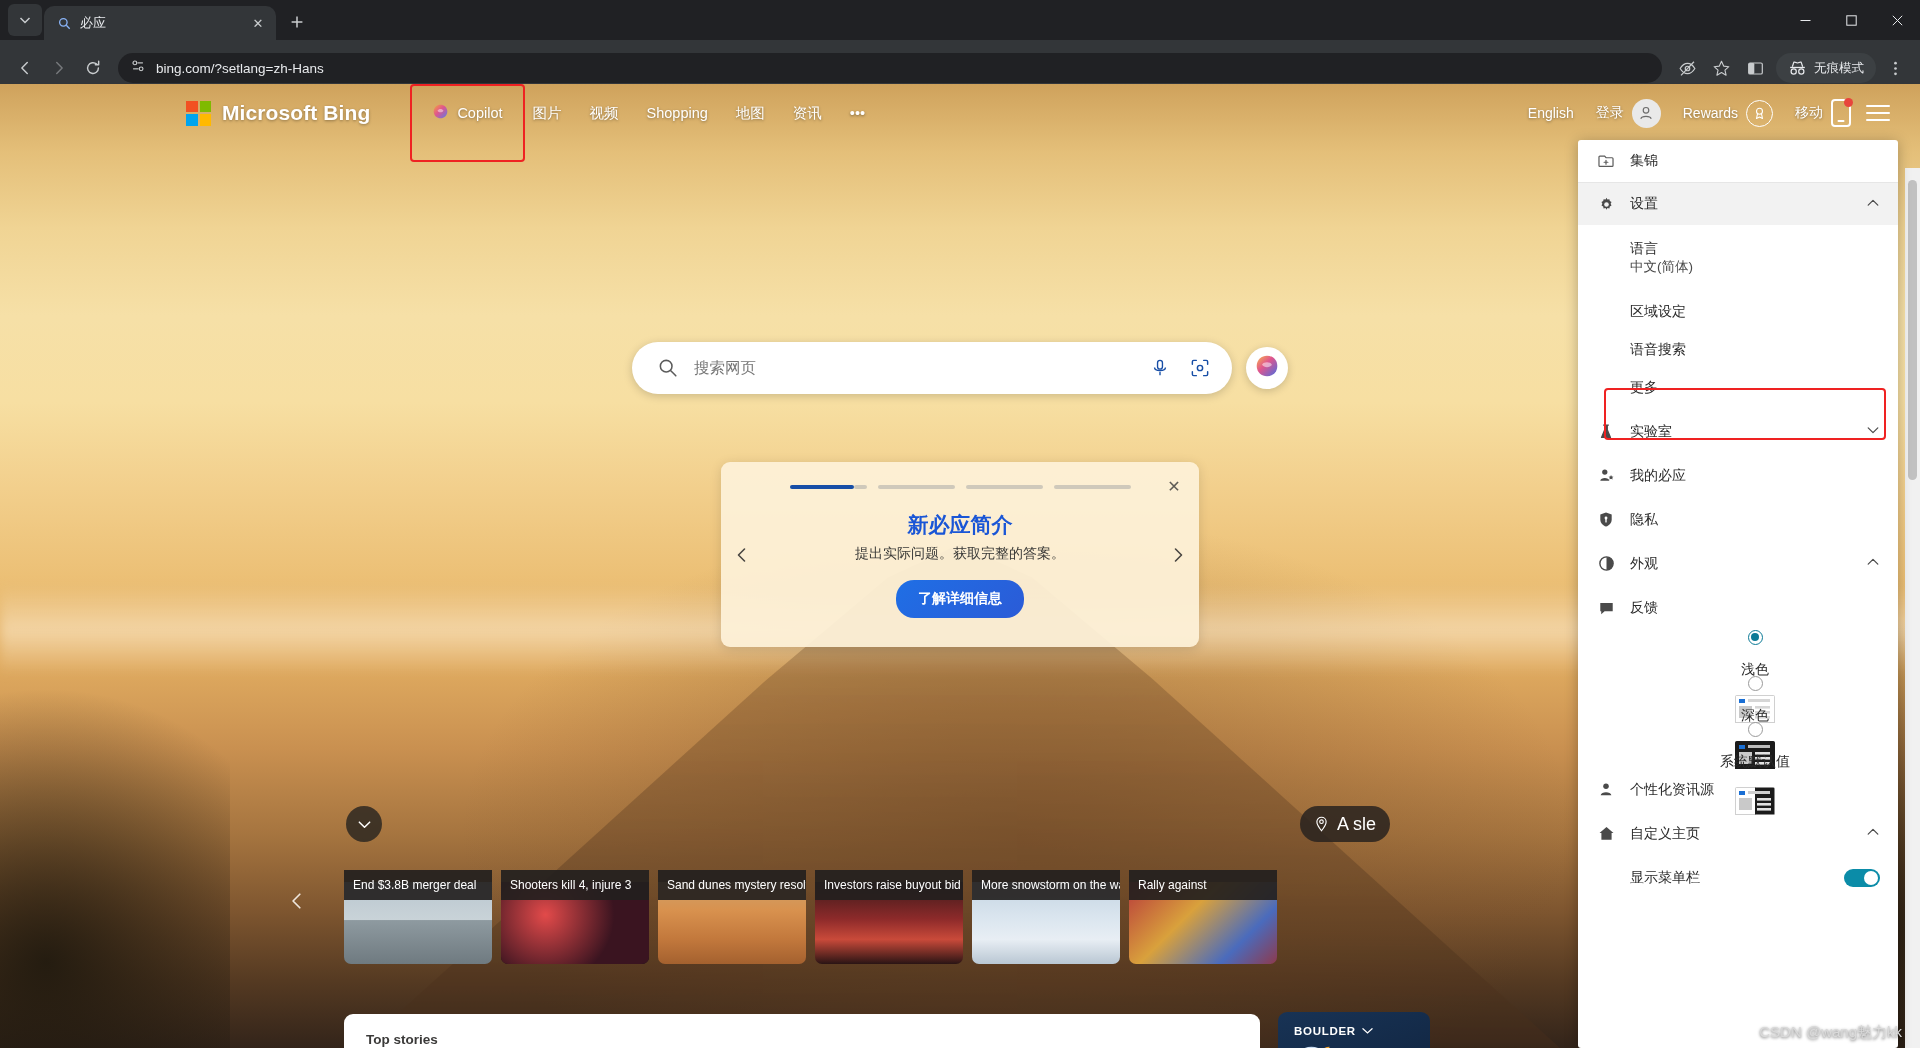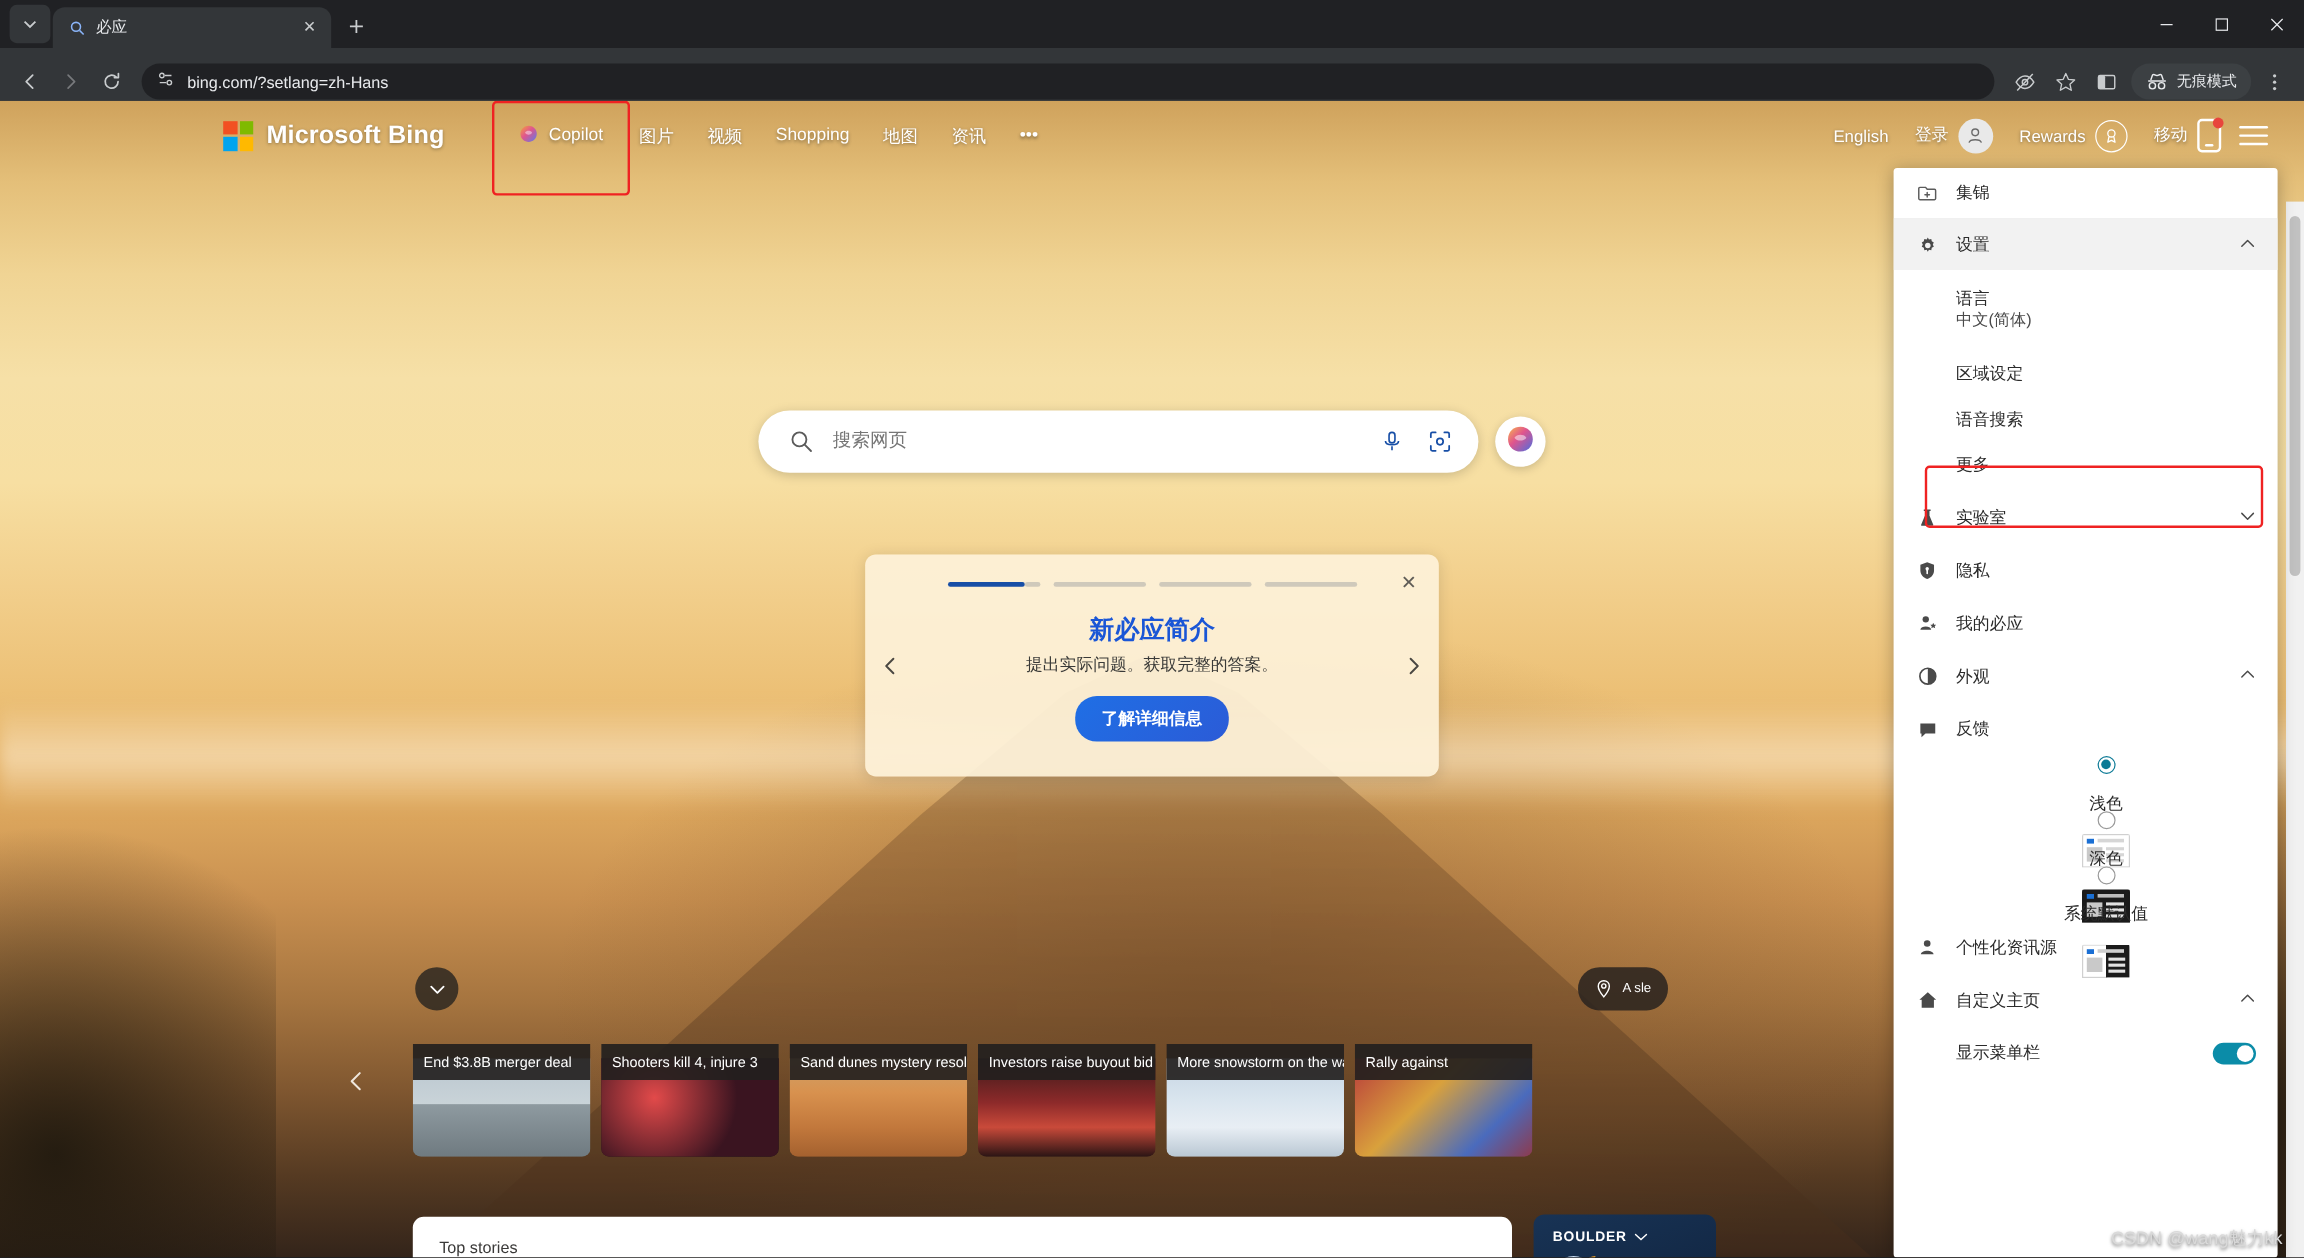--- a/index.html
+++ b/index.html
@@ -207,41 +207,41 @@
 
   
   .scroll-chev {
     position:absolute; left: 346px; top: 722px; width: 36px; height: 36px; border-radius:50%;
     background: rgba(40,36,32,.82); display:flex; align-items:center; justify-content:center;
     color:#fff; font-size: 14px; cursor:pointer;
   }
   .loc-chip {
     position: absolute; right: 530px; top: 722px; height: 36px; border-radius: 18px;
     background: rgba(40,34,30,.85); display:flex; align-items:center; gap:8px; padding: 0 14px;
-    color:#fff; font-size: 11px; cursor:pointer; white-space:nowrap; overflow:hidden; max-width: 130px;
+    color:#fff; font-size: 18px; cursor:pointer; white-space:nowrap; overflow:hidden; max-width: 130px;
   }
   .carousel-prev {
     position:absolute; left: 280px; top: 800px; width: 34px; height: 34px;
     display:flex; align-items:center; justify-content:center; color:#efe7dd; font-size: 21px; cursor:pointer;
   }
   .tiles { position:absolute; left: 344px; top: 770px; display:flex; gap: 9px; }
   .tile { width: 148px; height: 110px; border-radius: 7px; overflow:hidden; position: relative; cursor:pointer; }
   .tile .cap {
     position:absolute; left:0; right:0; top:16px; height: 30px; background: rgba(35,32,30,.92);
     color:#fff; font-size: 12px; display:flex; align-items:center; padding: 0 9px;
     white-space:nowrap; overflow:hidden; text-overflow: ellipsis;
   }
   .tile .pic { position:absolute; inset: 28px 0 0 0; }
 
   
   .stories {
     position:absolute; left: 344px; top: 930px; width: 916px; height: 120px;
     background:#fff; border-radius: 9px 9px 0 0; padding: 18px 22px 0 22px; overflow:hidden;
   }
-  .stories h3 { font-size: 13.5px; font-weight: 400; color:#3b3a39; margin-bottom: 16px; }
+  .stories h3 { font-size: 13.5px; font-weight: 700; color:#3b3a39; margin-bottom: 16px; }
 
   .weather-card {
     position:absolute; left: 1278px; top: 928px; width: 152px; height: 120px;
     border-radius: 9px; background: linear-gradient(160deg,#183355,#0e1f38);
     overflow:hidden; padding: 13px 0 0 16px; cursor:pointer;
   }
   .weather-card .wcity { color:#fff; font-size: 11.5px; font-weight: 700; letter-spacing: .7px;
     display:flex; align-items:center; gap: 6px; }
   .weather-card .wrow { display:flex; align-items:center; margin-top: 2px; }
   .weather-card .wtemp { color:#fff; font-size: 42px; font-weight: 300; line-height: 1; margin-left: 2px; }
@@ -698,38 +698,38 @@
         <span>
           <svg width="14" height="14" viewBox="0 0 16 16">
               <path d="M2.5 5.5 L8 11 L13.5 5.5" stroke="#4a4a4a" stroke-width="1.4" fill="none" stroke-linecap="round" stroke-linejoin="round"></path>
             </svg>
         </span>
       </div>
 
 
       <div class="fly-row" style="height:44px;">
         <span class="ico">
+          <svg width="17" height="17" viewBox="0 0 18 18">
+            <circle cx="7.2" cy="5.4" r="2.8" fill="#4a4a4a"></circle>
+            <path d="M2.4 14.6 C2.8 10.8 11.6 10.8 12 14.6 Z" fill="#4a4a4a"></path>
+            <path d="M13.8 8.4 L14.6 10.1 L16.4 10.3 L15.1 11.5 L15.5 13.3 L13.8 12.4 L12.1 13.3 L12.5 11.5 L11.2 10.3 L13 10.1 Z" fill="#4a4a4a"></path>
+          </svg>
+        </span>
+        <span class="lbl">我的必应</span>
+      </div>
+
+      <div class="fly-row" style="height:44px;">
+        <span class="ico">
           <svg width="16" height="17" viewBox="0 0 18 19">
             <path d="M9 1.6 L15.4 4 V9.4 C15.4 13.4 12.4 16.2 9 17.4 C5.6 16.2 2.6 13.4 2.6 9.4 V4 Z" fill="#4a4a4a"></path>
             <circle cx="9" cy="7.8" r="1.6" fill="#fff"></circle>
             <path d="M9 9.2 V12.2" stroke="#fff" stroke-width="1.5" stroke-linecap="round"></path>
           </svg>
         </span>
         <span class="lbl">隐私</span>
-      </div>
-
-      <div class="fly-row" style="height:44px;">
-        <span class="ico">
-          <svg width="17" height="17" viewBox="0 0 18 18">
-            <circle cx="7.2" cy="5.4" r="2.8" fill="#4a4a4a"></circle>
-            <path d="M2.4 14.6 C2.8 10.8 11.6 10.8 12 14.6 Z" fill="#4a4a4a"></path>
-            <path d="M13.8 8.4 L14.6 10.1 L16.4 10.3 L15.1 11.5 L15.5 13.3 L13.8 12.4 L12.1 13.3 L12.5 11.5 L11.2 10.3 L13 10.1 Z" fill="#4a4a4a"></path>
-          </svg>
-        </span>
-        <span class="lbl">我的必应</span>
       </div>
 
       <div class="fly-row" style="height:44px;">
         <span class="ico">
           <svg width="17" height="17" viewBox="0 0 18 18">
             <circle cx="9" cy="9" r="7" stroke="#4a4a4a" stroke-width="1.5" fill="none"></circle>
             <path d="M9 2 A7 7 0 0 1 9 16 Z" fill="#4a4a4a"></path>
           </svg>
         </span>
         <span class="lbl">外观</span>

